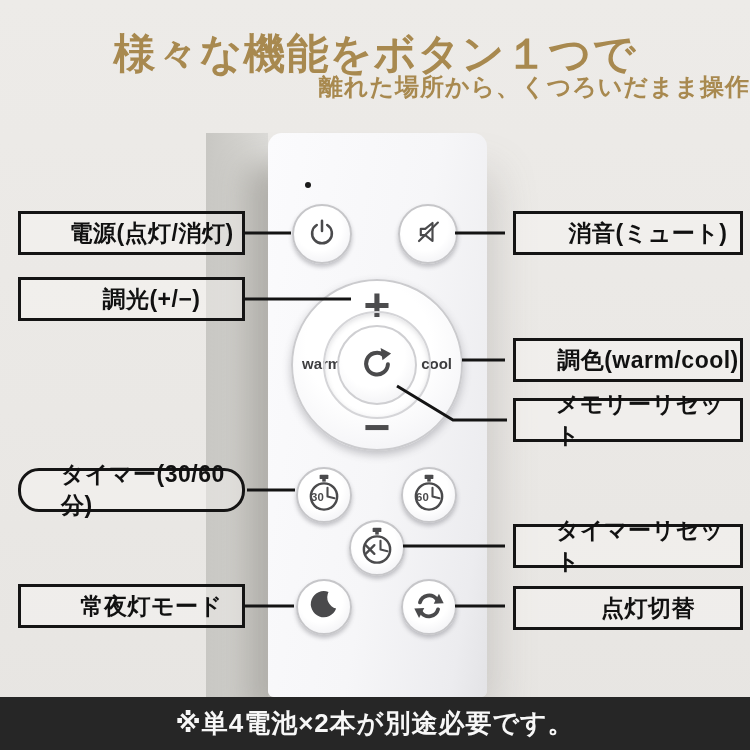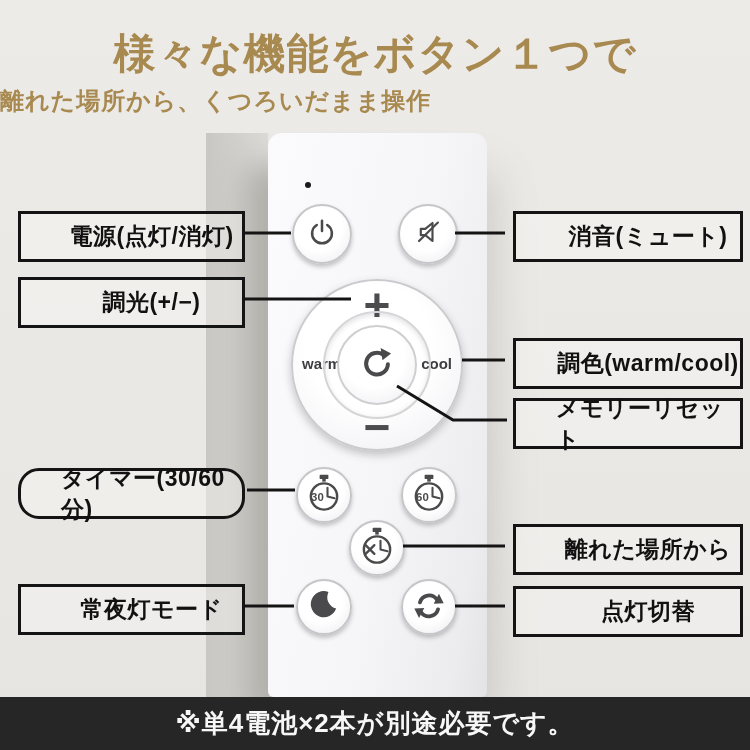--- a/index.html
+++ b/index.html
@@ -7,21 +7,21 @@
     position:relative;width:750px;height:750px;overflow:hidden;
     background:linear-gradient(180deg,#edebe8 0%,#eae8e5 55%,#e7e5e2 100%);
     font-family:"Liberation Sans","DejaVu Sans",sans-serif;
   }
   
   .title{
     position:absolute;top:26px;left:0;width:750px;text-align:center;
     font-size:42px;font-weight:bold;letter-spacing:1px;color:#a8894f;
   }
   .subtitle{
-    position:absolute;top:85px;left:0;width:750px;text-align:left;
+    position:absolute;top:71px;left:0;width:750px;text-align:right;
     font-size:24px;font-weight:bold;letter-spacing:1px;color:#a8894f;
   }
   
   .shadow-band{
     position:absolute;left:206px;top:133px;width:62px;height:564px;
     background:linear-gradient(90deg,#c8c7c3 0%,#d2d1cd 55%,#dcdbd8 100%);
   }
   .light-band{
     position:absolute;left:487px;top:133px;width:72px;height:564px;
     background:linear-gradient(90deg,#f3f2f0 0%,#eeede a 70%,#e9e7e4 100%);
@@ -74,21 +74,21 @@
     font-size:46px;font-weight:bold;color:#4c4c4e;line-height:52px;
   }
   .dial-warm{
     position:absolute;left:9px;top:74px;font-size:15px;font-weight:bold;color:#3e3e40;
   }
   .dial-cool{
     position:absolute;right:9px;top:74px;font-size:15px;font-weight:bold;color:#3e3e40;
   }
   
   .callout{
-    position:absolute;height:51px;border:3px solid #141414;box-sizing:border-box;
+    position:absolute;height:44px;border:3px solid #141414;box-sizing:border-box;
     background:rgba(248,247,245,0.45);
     display:flex;align-items:center;justify-content:center;
     font-size:23px;font-weight:bold;color:#111111;letter-spacing:0.5px;
     z-index:7;
     padding-left:40px;
   }
   .co-left{left:18px;width:227px;}
   .co-right{left:505px;width:230px;margin-left:8px;}
   .co-power{top:211px;}
   .co-dim{top:277px;}
@@ -245,21 +245,21 @@
   <div class="callout co-right co-mute">
     <span>消音(ミュート)</span>
   </div>
   <div class="callout co-right co-color">
     <span>調色(warm/cool)</span>
   </div>
   <div class="callout co-right co-memory">
     <span>メモリーリセット</span>
   </div>
   <div class="callout co-right co-treset">
-    <span>離れた場所から</span>
+    <span>タイマーリセット</span>
   </div>
   <div class="callout co-right co-toggle">
     <span>点灯切替</span>
   </div>
 
   <div class="footer">
     <span>※単4電池×2本が別途必要です。</span>
   </div>
 
 </div>

